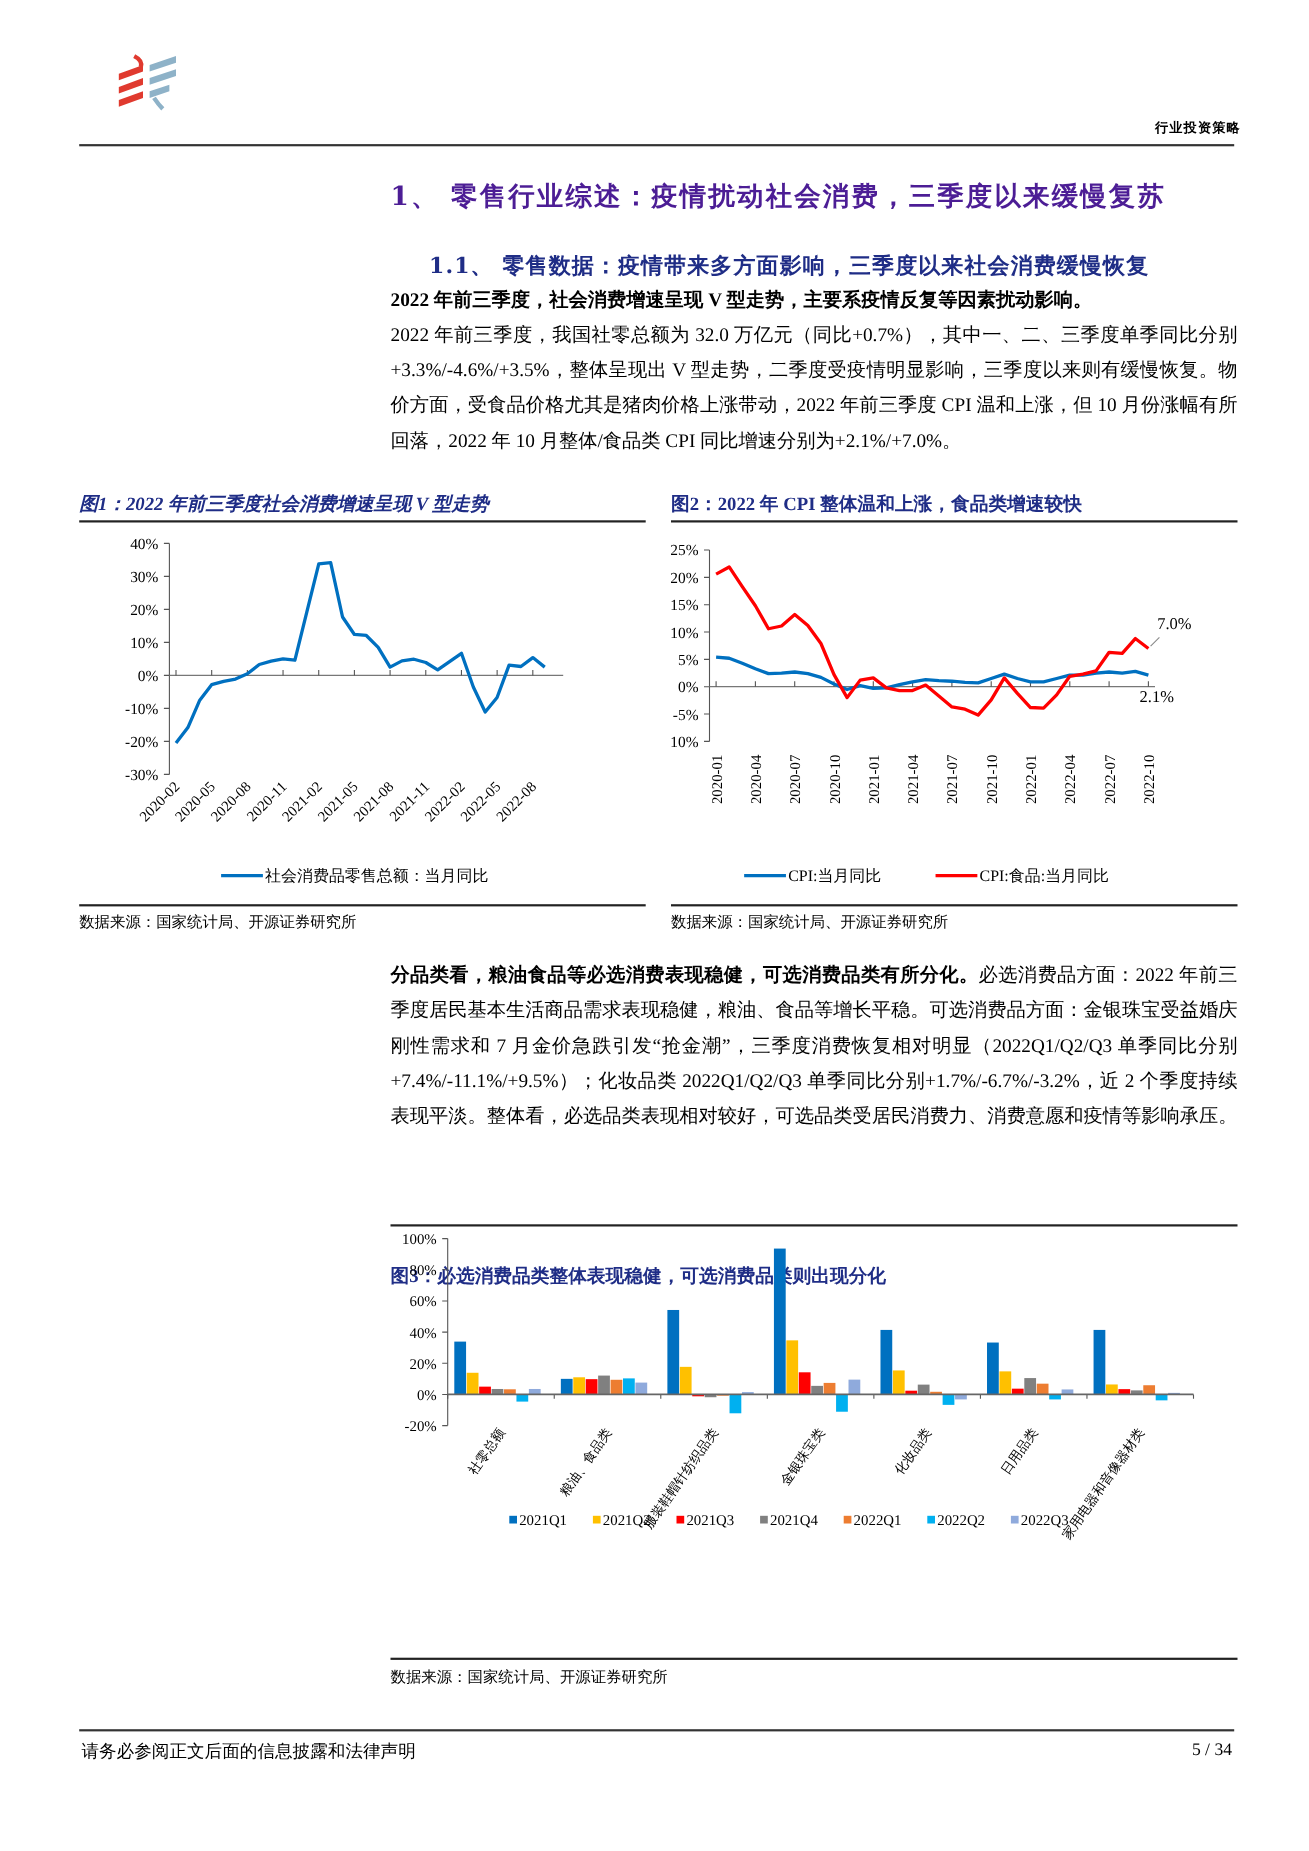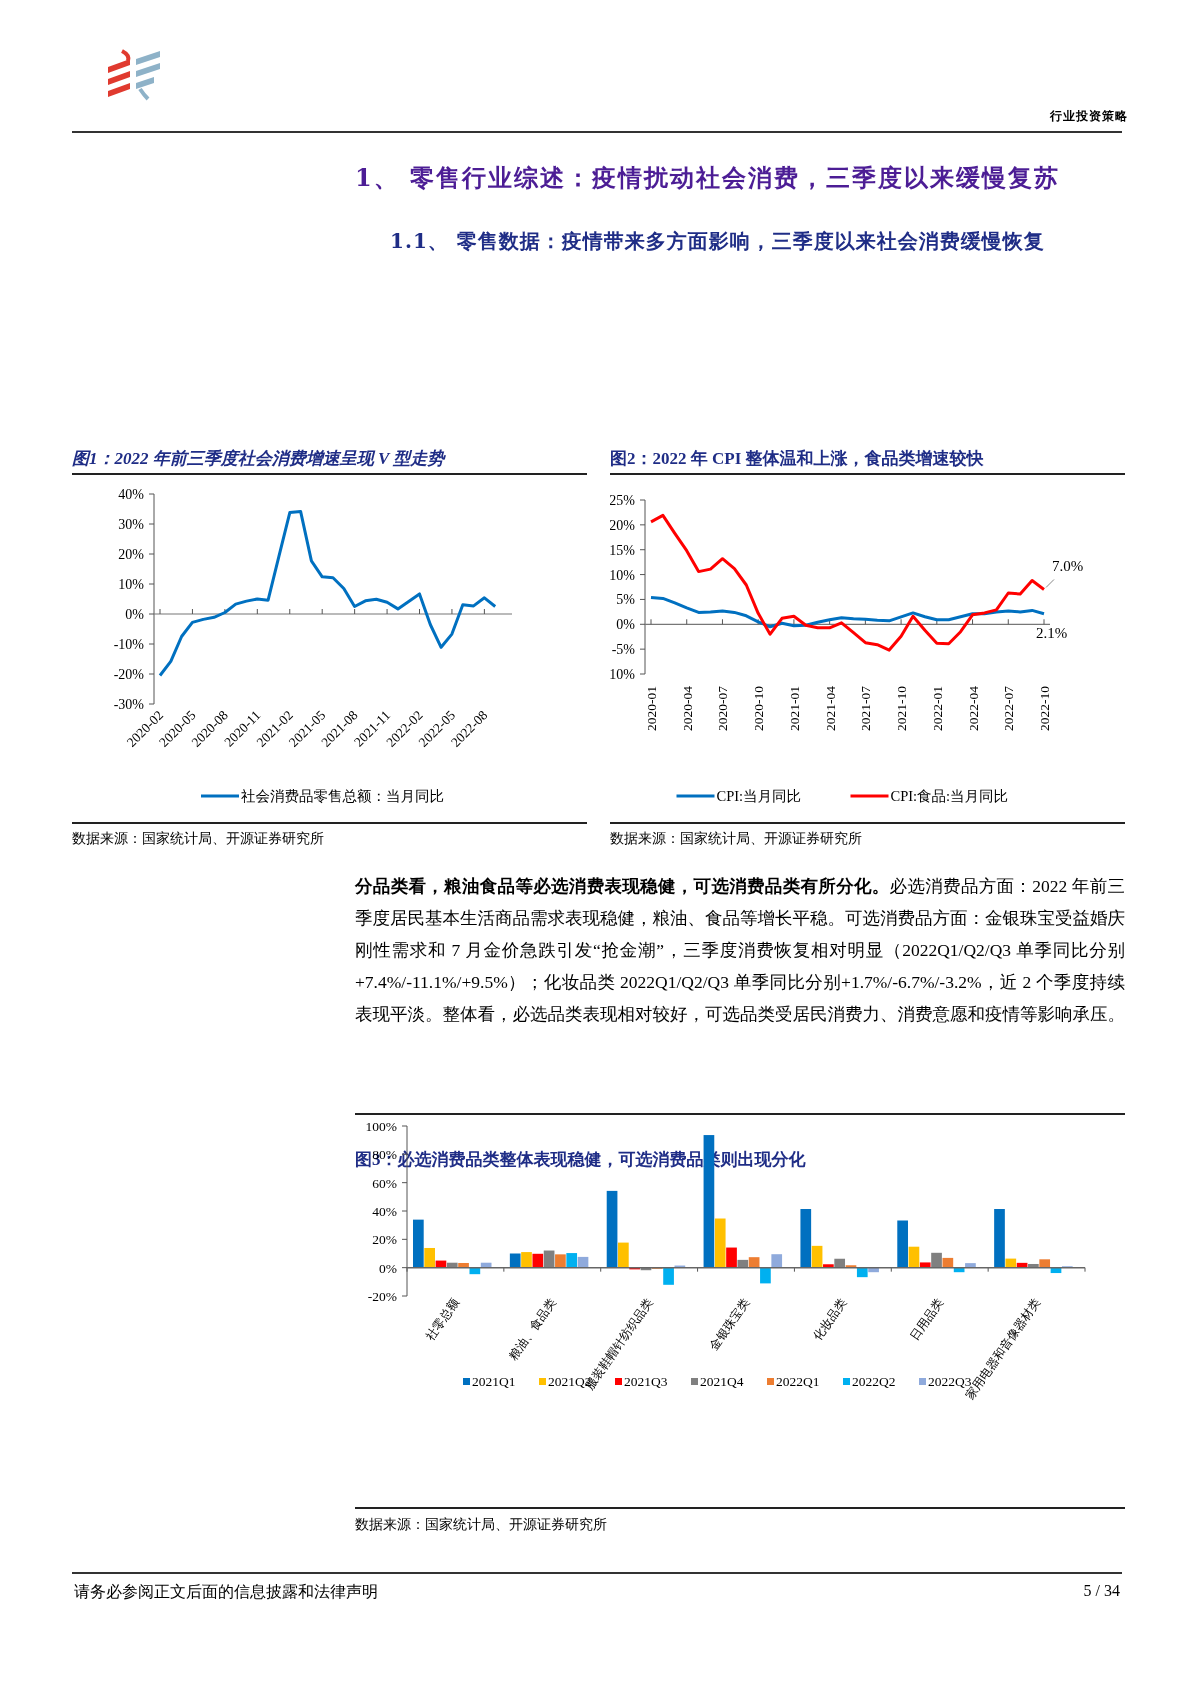--- a/index.html
+++ b/index.html
@@ -36,21 +36,22 @@
     <path d="M40 44 Q44 50 48 54" stroke="#8eb2c8" stroke-width="4" fill="none"></path>
   </svg>
 </div>
 <div class="abs header-right">行业投资策略</div>
 <div class="abs header-rule"></div>
 
 <div class="abs h1">1、 零售行业综述：疫情扰动社会消费，三季度以来缓慢复苏</div>
 <div class="abs h2">1.1、 零售数据：疫情带来多方面影响，三季度以来社会消费缓慢恢复</div>
 
 <div class="abs para" style="top:256px;">
-  <br>
+  <b>2022 年前三季度，社会消费增速呈现 V 型走势，主要系疫情反复等因素扰动影响。</b><br>
+  <span>2022 年前三季度，我国社零总额为 32.0 万亿元（同比+0.7%），其中一、二、三季度单季同比分别+3.3%/-4.6%/+3.5%，整体呈现出 V 型走势，二季度受疫情明显影响，三季度以来则有缓慢恢复。物价方面，受食品价格尤其是猪肉价格上涨带动，2022 年前三季度 CPI 温和上涨，但 10 月份涨幅有所回落，2022 年 10 月整体/食品类 CPI 同比增速分别为+2.1%/+7.0%。</span>
 </div>
 
 <div class="abs fig-title" style="left:72px; top:447px;font-style:italic;">图1：2022 年前三季度社会消费增速呈现 V 型走势</div>
 <div class="abs fig-rule" style="left:72px; top:473px; width:515px;"></div>
 <svg class="abs" id="chart1" style="left:72px; top:478px;" width="520" height="360">
     <line x1="82" y1="16" x2="82" y2="226" stroke="#555" stroke-width="1"></line>
     <line x1="77" y1="16" x2="82" y2="16" stroke="#555"></line>
     <text x="72" y="21" text-anchor="end" font-size="14">40%</text>
     <line x1="77" y1="46" x2="82" y2="46" stroke="#555"></line>
     <text x="72" y="51" text-anchor="end" font-size="14">30%</text>

